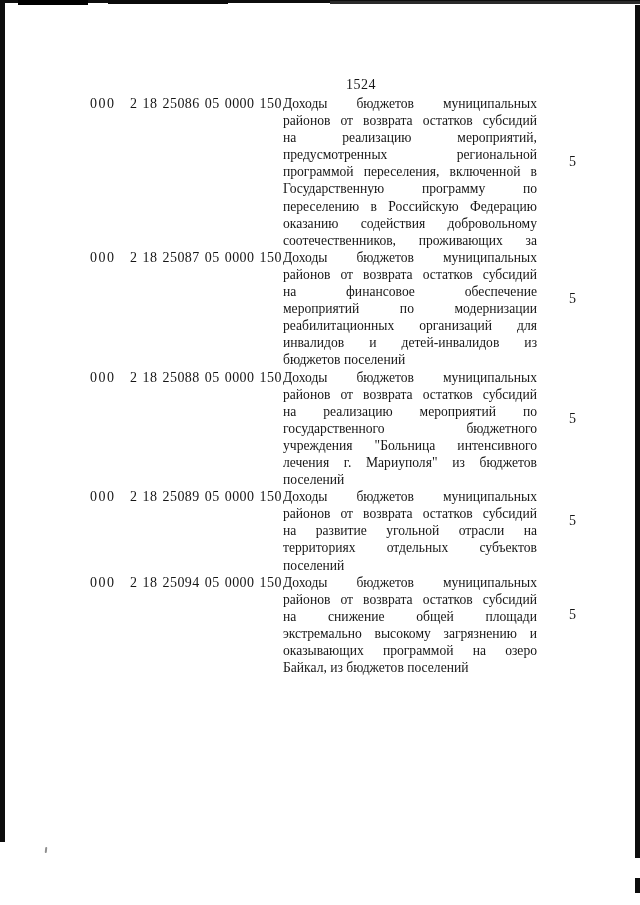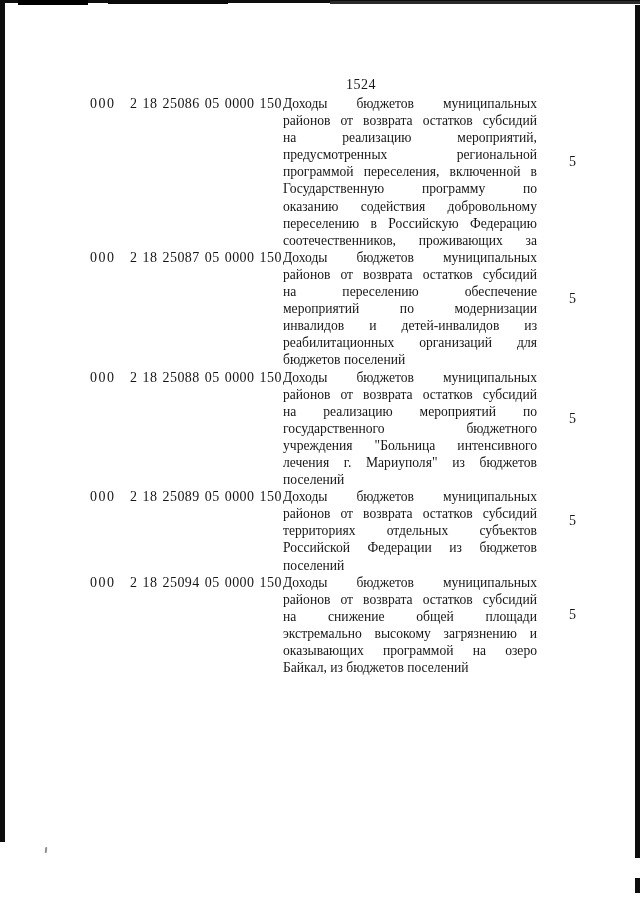--- a/index.html
+++ b/index.html
@@ -97,36 +97,36 @@
       <div class="row">
         <div class="cell admin">000</div>
         <div class="cell code">2 18 25086 05 0000 150</div>
         <div class="cell desc">
           <div class="line">Доходы бюджетов муниципальных</div>
           <div class="line">районов от возврата остатков субсидий</div>
           <div class="line">на реализацию мероприятий,</div>
           <div class="line">предусмотренных региональной</div>
           <div class="line">программой переселения, включенной в</div>
           <div class="line">Государственную программу по</div>
+          <div class="line">переселению в Российскую Федерацию</div>
           <div class="line">оказанию содействия добровольному</div>
-          <div class="line">переселению в Российскую Федерацию</div>
           <div class="line">соотечественников, проживающих за</div>
         </div>
         <div class="cell value">5</div>
       </div>
       <div class="row">
         <div class="cell admin">000</div>
         <div class="cell code">2 18 25087 05 0000 150</div>
         <div class="cell desc">
           <div class="line">Доходы бюджетов муниципальных</div>
           <div class="line">районов от возврата остатков субсидий</div>
-          <div class="line">на переселению обеспечение</div>
+          <div class="line">на финансовое обеспечение</div>
           <div class="line">мероприятий по модернизации</div>
+          <div class="line">реабилитационных организаций для</div>
           <div class="line">инвалидов и детей-инвалидов из</div>
-          <div class="line">реабилитационных организаций для</div>
           <div class="line last">бюджетов поселений</div>
         </div>
         <div class="cell value">5</div>
       </div>
       <div class="row">
         <div class="cell admin">000</div>
         <div class="cell code">2 18 25088 05 0000 150</div>
         <div class="cell desc">
           <div class="line">Доходы бюджетов муниципальных</div>
           <div class="line">районов от возврата остатков субсидий</div>
@@ -137,22 +137,22 @@
           <div class="line last">поселений</div>
         </div>
         <div class="cell value">5</div>
       </div>
       <div class="row">
         <div class="cell admin">000</div>
         <div class="cell code">2 18 25089 05 0000 150</div>
         <div class="cell desc">
           <div class="line">Доходы бюджетов муниципальных</div>
           <div class="line">районов от возврата остатков субсидий</div>
+          <div class="line">на развитие угольной отрасли на</div>
           <div class="line">территориях отдельных субъектов</div>
-          <div class="line">Российской Федерации из бюджетов</div>
           <div class="line last">поселений</div>
         </div>
         <div class="cell value">5</div>
       </div>
       <div class="row">
         <div class="cell admin">000</div>
         <div class="cell code">2 18 25094 05 0000 150</div>
         <div class="cell desc">
           <div class="line">Доходы бюджетов муниципальных</div>
           <div class="line">районов от возврата остатков субсидий</div>

